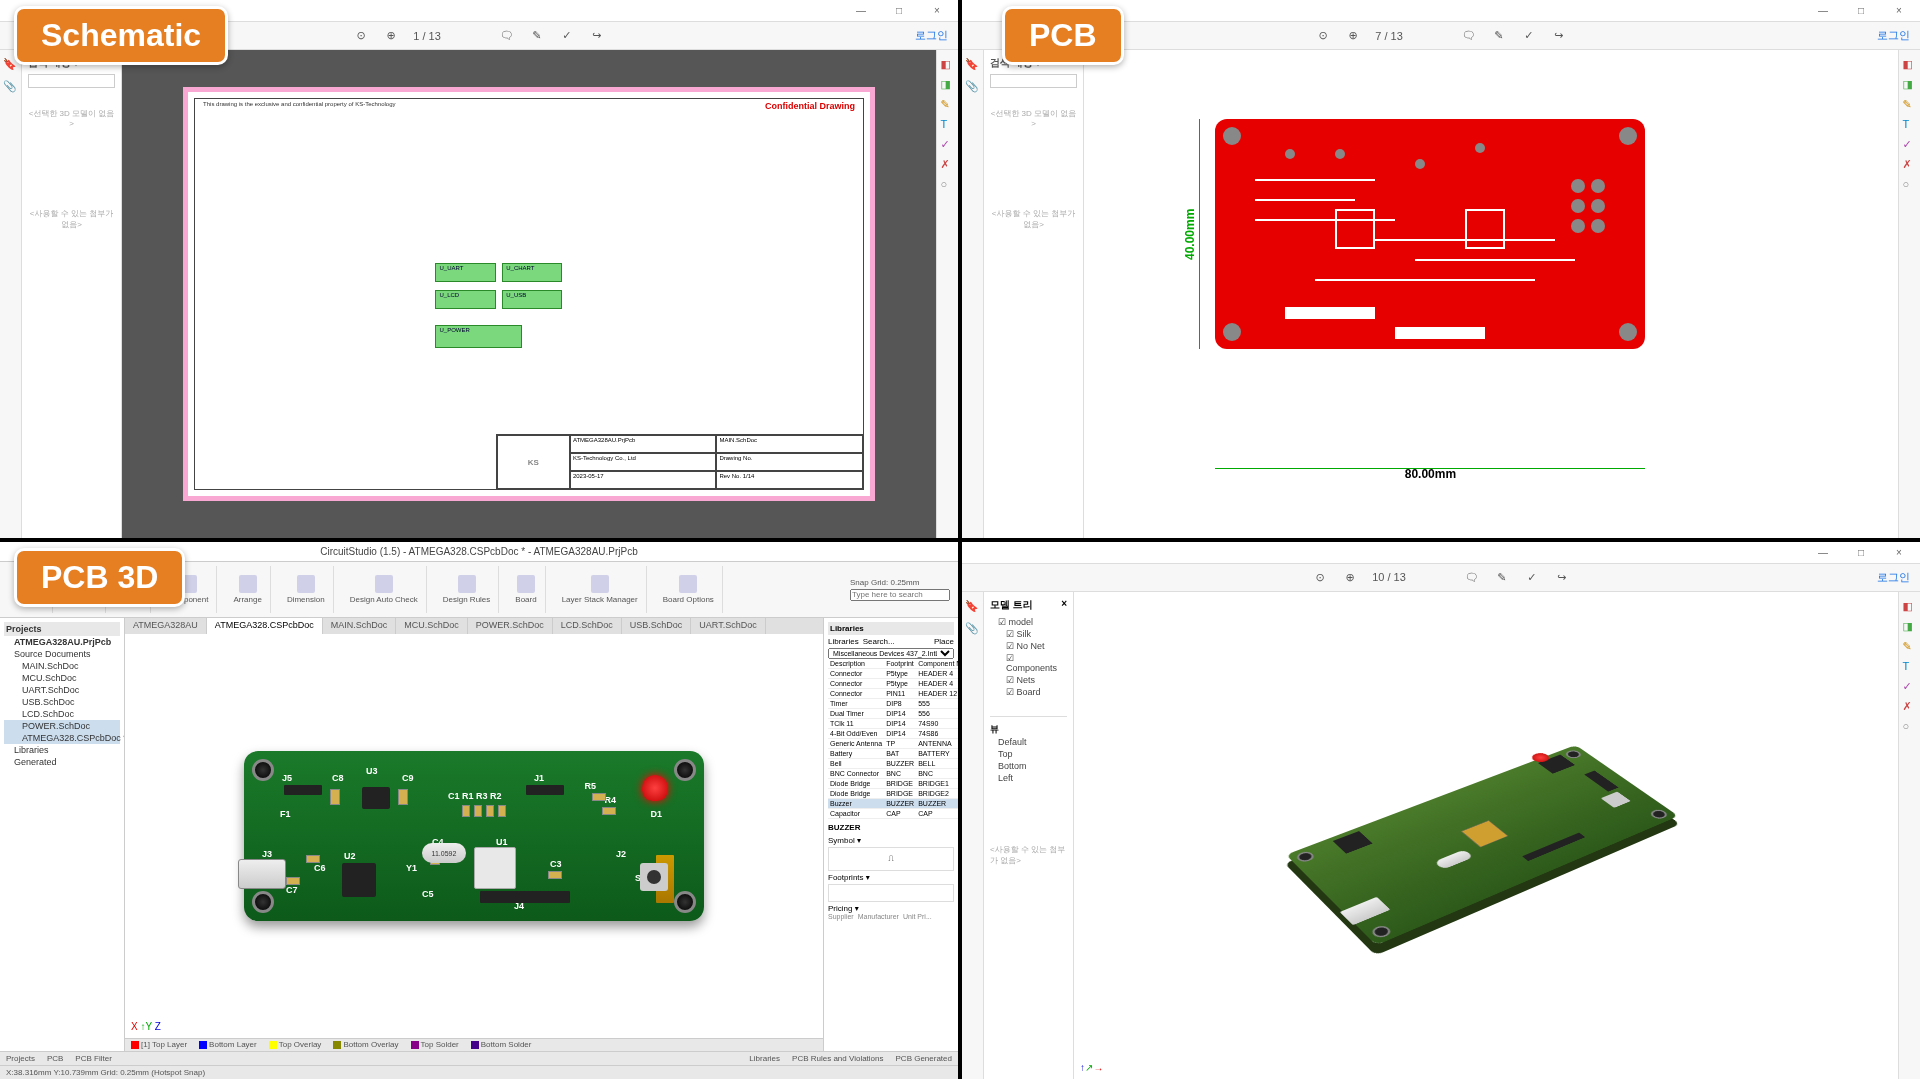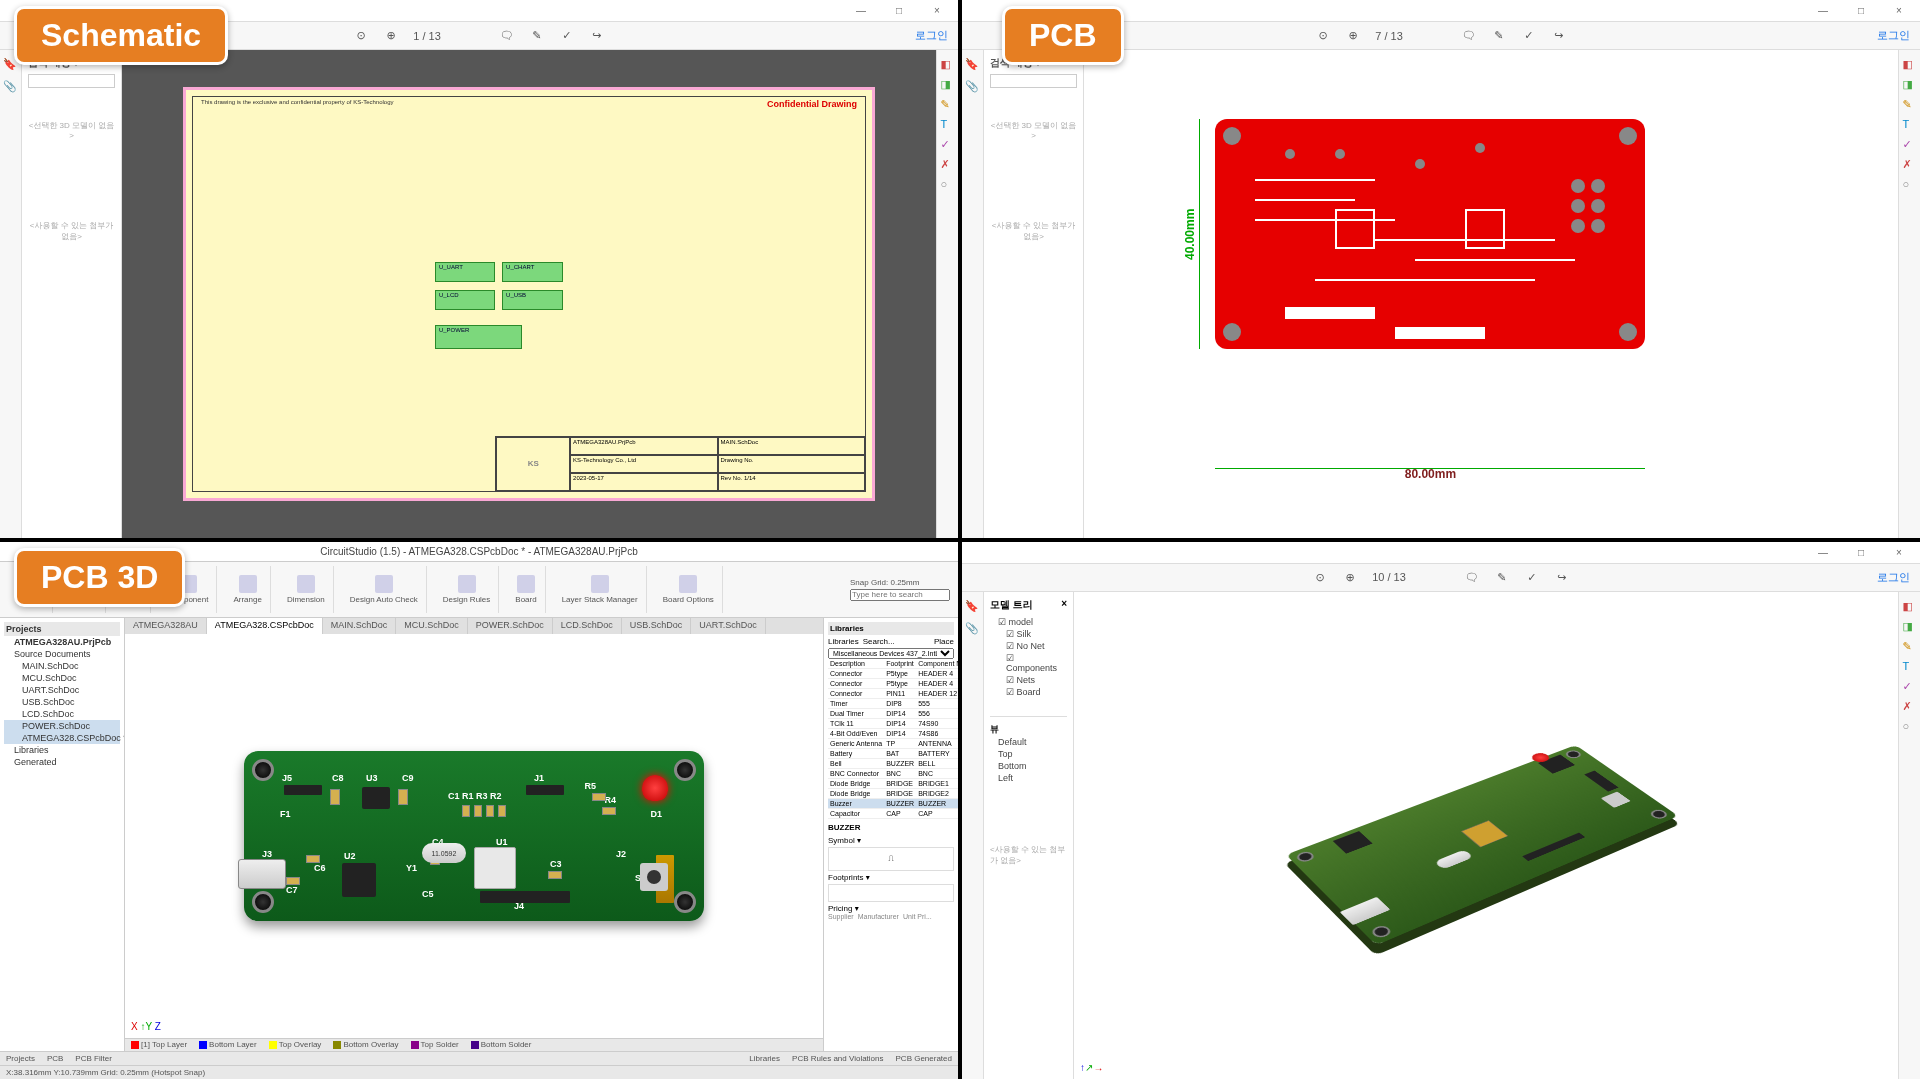--- a/index.html
+++ b/index.html
@@ -16,38 +16,38 @@
 .toolbar { height: 28px; background: #f7f7f7; border-bottom: 1px solid #ddd; display: flex; align-items: center; justify-content: center; gap: 14px; font-size: 11px; color: #666; position: relative; }
 .toolbar .login { position: absolute; right: 10px; color: #1a73e8; font-size: 11px; }
 .toolbar-icon { width: 16px; height: 16px; display: inline-flex; align-items: center; justify-content: center; color: #555; }
 .pagecount { font-size: 11px; color: #555; }
 
 .viewer-body { display: flex; height: calc(100% - 50px); background: #e8e8e8; }
 .left-rail { width: 22px; background: #f7f7f7; border-right: 1px solid #ddd; display: flex; flex-direction: column; align-items: center; gap: 8px; padding-top: 8px; }
 .rail-icon { width: 14px; height: 14px; color: #777; font-size: 11px; }
 .side-panel { width: 100px; background: #fff; border-right: 1px solid #ddd; padding: 6px; font-size: 9px; color: #555; }
 .side-panel .hdr { font-size: 10px; font-weight: 600; margin-bottom: 4px; }
-.side-panel .empty { color: #aaa; font-size: 8px; margin-top: 32px; text-align: center; }
+.side-panel .empty { color: #aaa; font-size: 8px; margin-top: 20px; text-align: center; }
 .canvas-area { flex: 1; background: #565656; display: flex; align-items: center; justify-content: center; position: relative; }
 .right-rail { width: 22px; background: #f7f7f7; border-left: 1px solid #ddd; display: flex; flex-direction: column; align-items: center; gap: 6px; padding-top: 8px; }
 
 
-.schematic-page { width: 85%; height: 85%; background: #fef9c3; border: 3px solid #f9a8d4; position: relative; }
+.schematic-page { width: 85%; height: 85%; background: #ffffff; border: 5px solid #f9a8d4; position: relative; }
 .schematic-page .inner { position: absolute; inset: 6px; border: 1px solid #444; }
 .schematic-page .confidential { position: absolute; top: 2px; right: 8px; color: #d00; font-size: 9px; font-weight: 600; }
 .schematic-page .footnote { position: absolute; top: 2px; left: 8px; font-size: 6px; color: #333; }
 .sch-block { position: absolute; background: #7cd87c; border: 1px solid #2a8a2a; font-size: 6px; color: #003; padding: 1px 3px; }
 .titleblock { position: absolute; bottom: 0; right: 0; width: 55%; height: 14%; border-top: 1px solid #444; border-left: 1px solid #444; font-size: 6px; display: grid; grid-template-columns: 20% 1fr 1fr; grid-template-rows: 1fr 1fr 1fr; }
 .titleblock > div { border: 1px solid #444; padding: 1px 2px; overflow: hidden; }
 .logo-cell { grid-row: 1 / span 3; display: flex; align-items: center; justify-content: center; font-weight: 700; color: #888; font-size: 8px; }
 
 
 .pcb-page { width: 80%; height: 80%; background: #fff; position: relative; }
 .pcb-board { position: absolute; left: 50px; top: 20px; width: 430px; height: 230px; background: #e60000; border-radius: 12px; }
-.pcb-dim-h { position: absolute; bottom: 8px; left: 50px; width: 430px; text-align: center; color: #7f1d1d; font-size: 12px; font-weight: 600; }
+.pcb-dim-h { position: absolute; bottom: 8px; left: 50px; width: 430px; text-align: center; color: #000000; font-size: 12px; font-weight: 600; }
 .pcb-dim-v { position: absolute; left: 18px; top: 20px; height: 230px; writing-mode: vertical-rl; transform: rotate(180deg); color: #0a0; font-size: 12px; font-weight: 600; display: flex; align-items: center; justify-content: center; }
 .dim-line-h { position: absolute; bottom: 20px; left: 50px; width: 430px; height: 1px; background: #0a0; }
 .dim-line-v { position: absolute; left: 34px; top: 20px; width: 1px; height: 230px; background: #0a0; }
 .via { position: absolute; width: 18px; height: 18px; background: #888; border-radius: 50%; }
 .trace { position: absolute; background: #fff; height: 2px; }
 .pad { position: absolute; background: #fff; }
 
 
 .pcb3d-canvas { width: 100%; height: 100%; background: #fff; display: flex; align-items: center; justify-content: center; position: relative; }
 .board3d { width: 460px; height: 170px; background: linear-gradient(#1a7a2a, #0d5a1a); border-radius: 14px; position: relative; box-shadow: 0 6px 12px rgba(0,0,0,.4); }
@@ -319,21 +319,21 @@
             <div class="cs-tab">UART.SchDoc</div>
           </div>
           <div class="pcb3d-canvas">
             <div class="board3d">
               <div class="hole" style="left:8px;top:8px"></div>
                 <div class="hole" style="right:8px;top:8px"></div>
               <div class="hole" style="left:8px;bottom:8px"></div>
                 <div class="hole" style="right:8px;bottom:8px"></div>
               <div class="silk" style="left:38px;top:22px">J5</div>
               <div class="silk" style="left:88px;top:22px">C8</div>
-              <div class="silk" style="left:122px;top:22px">U3</div>
+              <div class="silk" style="left:122px;top:15px">U3</div>
               <div class="silk" style="left:158px;top:22px">C9</div>
               <div class="silk" style="left:204px;top:40px">C1 R1 R3 R2</div>
               <div class="silk" style="right:160px;top:22px">J1</div>
               <div class="silk" style="right:108px;top:30px">R5</div>
               <div class="silk" style="right:88px;top:44px">R4</div>
               <div class="silk" style="right:42px;top:58px">D1</div>
               <div class="silk" style="left:18px;top:98px">J3</div>
               <div class="silk" style="left:100px;top:100px">U2</div>
               <div class="silk" style="left:188px;top:86px">C4</div>
               <div class="silk" style="left:252px;top:86px">U1</div>

